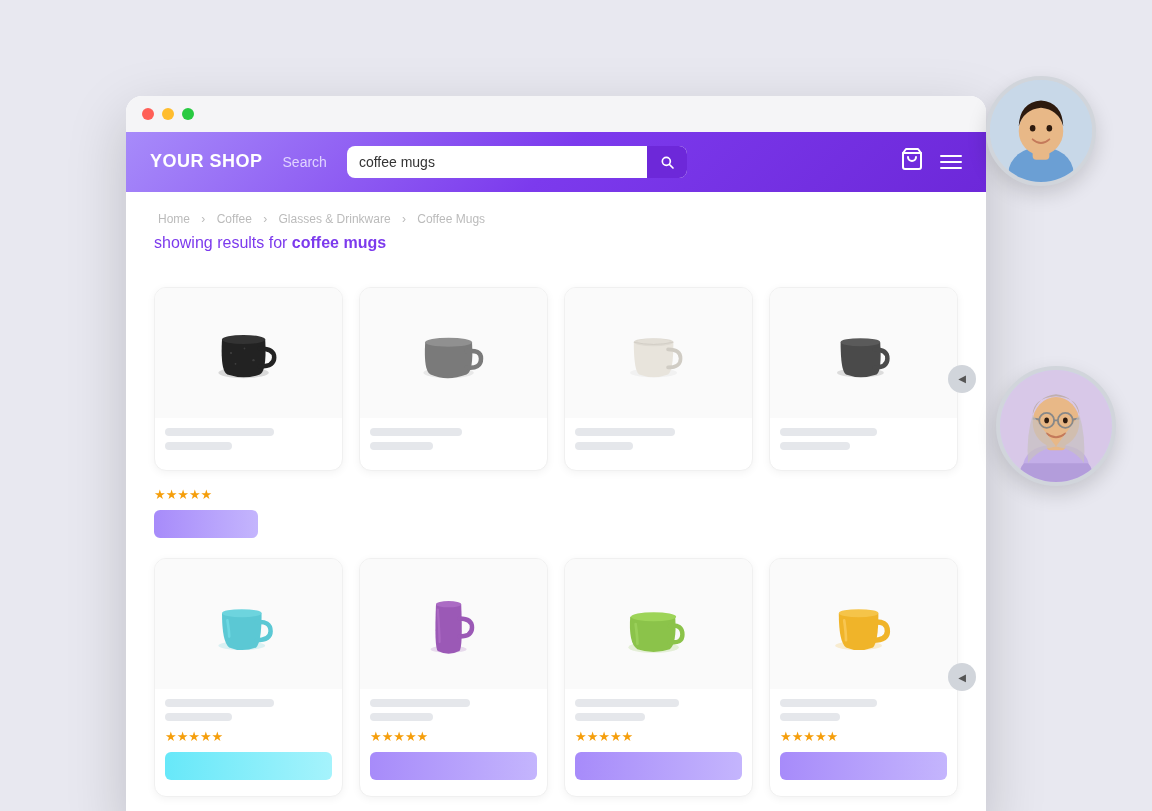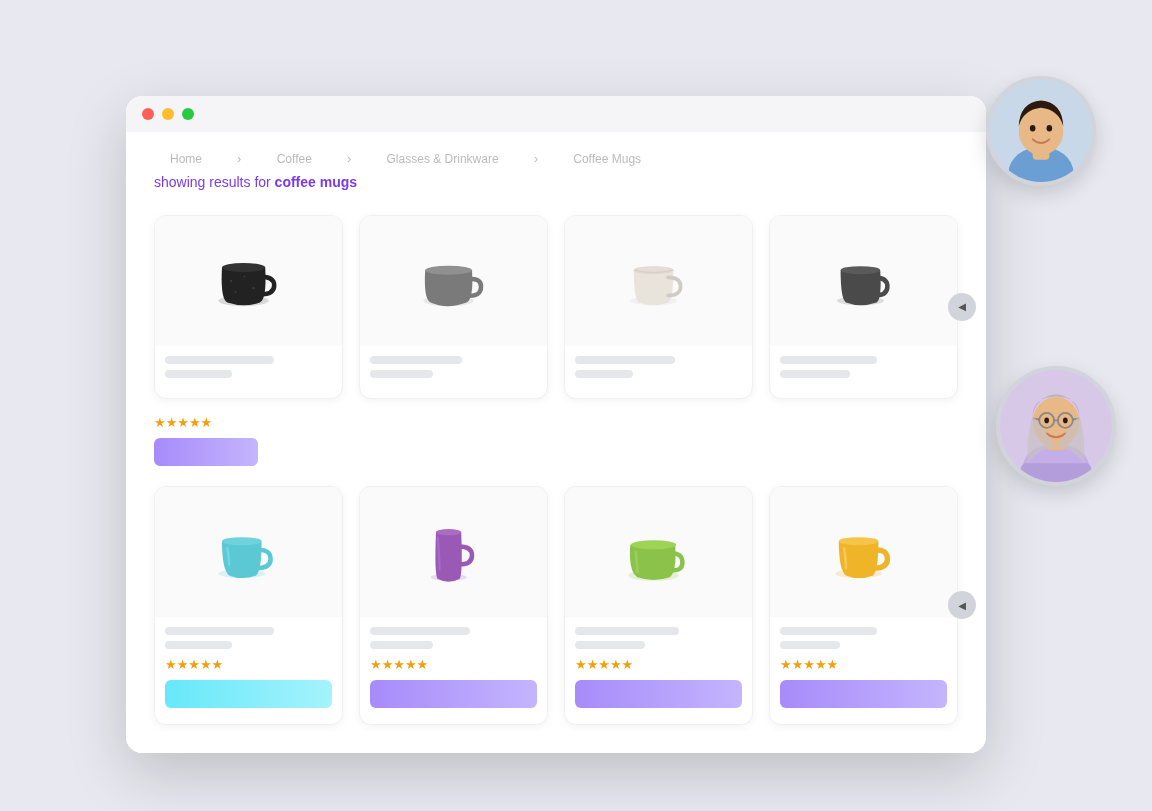--- a/index.html
+++ b/index.html
@@ -127,28 +127,28 @@
       background: #fff;
       padding: 20px 28px 28px;
     }
 
     .breadcrumb {
       font-size: 12px;
       color: #888;
       margin-bottom: 8px;
     }
     .breadcrumb span {
-      margin: 0 16px;
+      margin: 0 4px;
       color: #bbb;
     }
 
     .results-heading {
-      font-size: 14px;
+      font-size: 16px;
       color: #7c3aed;
-      margin-bottom: 25px;
+      margin-bottom: 35px;
       font-weight: 400;
     }
     .results-heading strong {
       font-weight: 700;
     }
 
     .product-card {
       background: #fff;
       border-radius: 12px;
       border: 1px solid #f0f0f0;
@@ -289,20 +289,46 @@
 <div class="scene">
 
   <div class="browser">
 
     <div class="title-bar">
       <div class="traffic-light tl-red"></div>
       <div class="traffic-light tl-yellow"></div>
       <div class="traffic-light tl-green"></div>
     </div>
 
+    <div class="navbar">
+      <div class="brand">YOUR SHOP</div>
+      <div class="search-label">Search</div>
+      <div class="search-bar">
+        <input class="search-input" type="text" value="coffee mugs" style="">
+        <button class="search-btn">
+          <svg viewBox="0 0 24 24">
+            <path d="M21 21l-4.35-4.35M17 11A6 6 0 1 1 5 11a6 6 0 0 1 12 0z" stroke="#fff" stroke-width="2.5" fill="none" stroke-linecap="round"></path>
+          </svg>
+        </button>
+      </div>
+      <div class="nav-icons">
+        <div class="nav-icon">
+          <svg width="24" height="24" viewBox="0 0 24 24" fill="none" stroke="#fff" stroke-width="2" stroke-linecap="round" stroke-linejoin="round">
+            <path d="M6 2L3 6v14a2 2 0 0 0 2 2h14a2 2 0 0 0 2-2V6l-3-4z"></path>
+            <line x1="3" y1="6" x2="21" y2="6"></line>
+            <path d="M16 10a4 4 0 0 1-8 0"></path>
+          </svg>
+        </div>
+        <div class="hamburger">
+          <span></span>
+          <span></span>
+          <span></span>
+        </div>
+      </div>
+    </div>
 
     <div class="content">
 
       <div class="breadcrumb">
         <span>Home</span>
         <span>›</span>
         <span>Coffee</span>
         <span>›</span>
         <span>Glasses &amp; Drinkware</span>
         <span>›</span>

